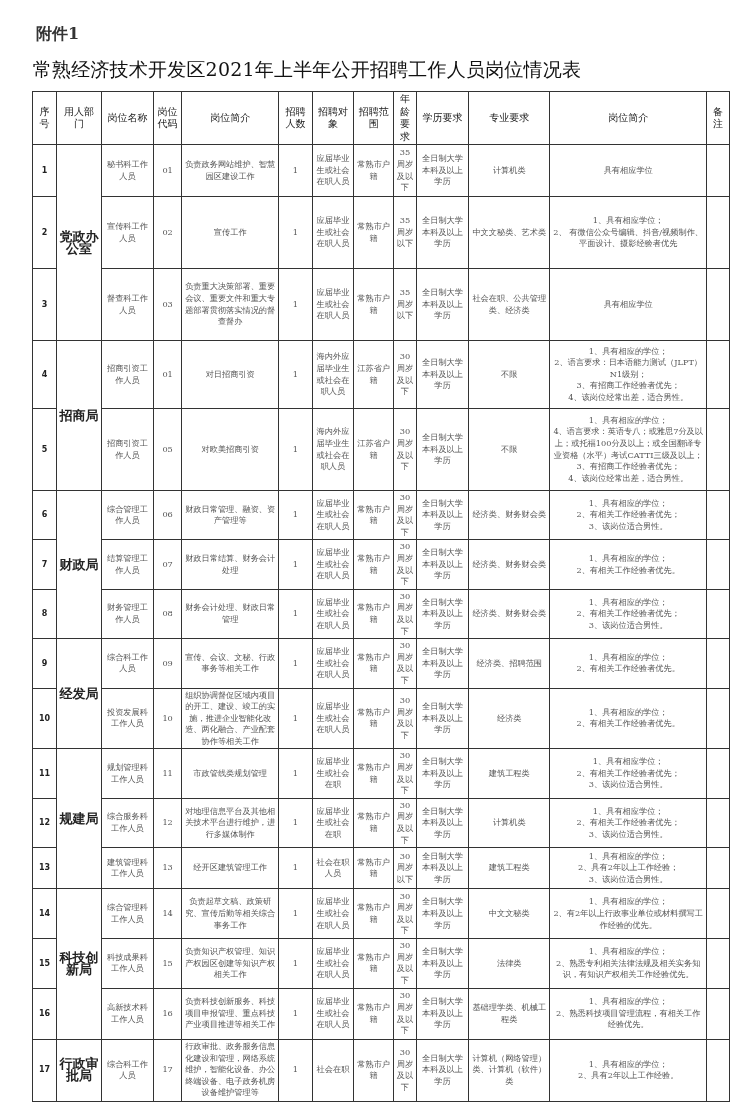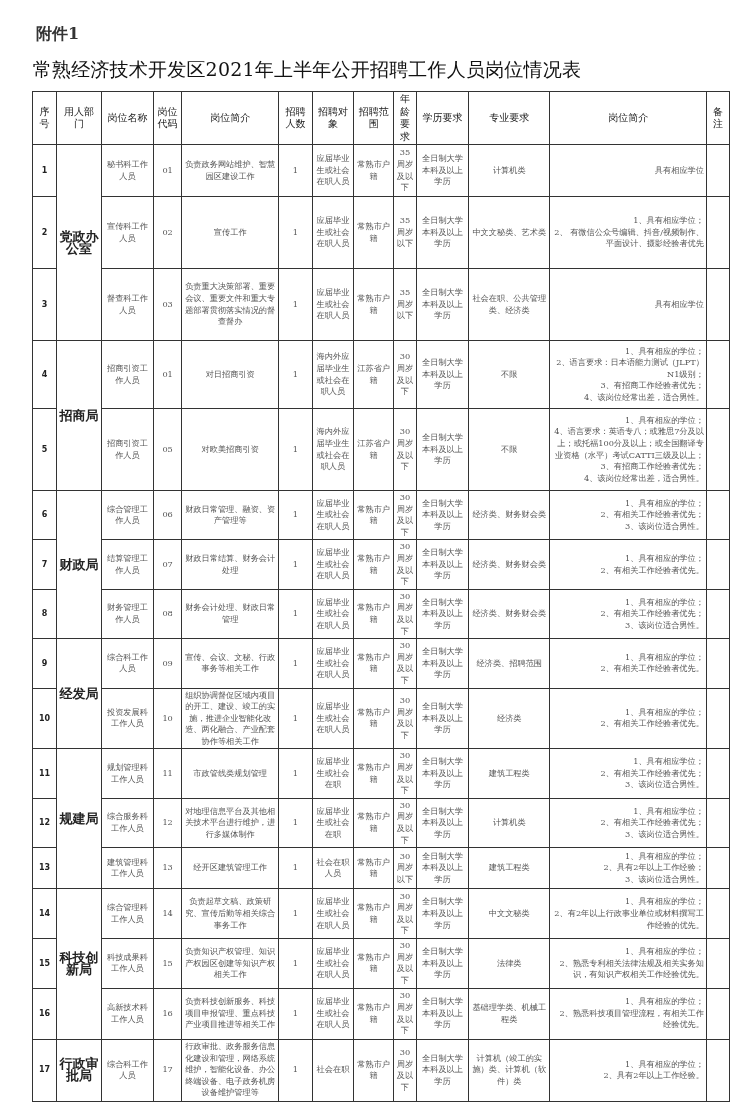--- a/index.html
+++ b/index.html
@@ -8,21 +8,21 @@
   .attach { position:absolute; left:36px; top:24px; font-size:16px; font-weight:bold; color:#333; }
   .title { position:absolute; left:0; width:614px; top:57px; text-align:center;
            font-size:19px; color:#111; letter-spacing:0.2px; }
   table { position:absolute; left:32px; top:91px; border-collapse:collapse; table-layout:fixed;
           width:698px; }
   td, th { border:1px solid #333; padding:1px 2px; font-size:8.2px; line-height:11.6px;
            color:#555; text-align:center; vertical-align:middle; font-weight:normal; overflow:hidden; }
   th { font-size:10px; line-height:12.5px; color:#222;margin-top:47px; }
   td.seq { color:#222; font-weight:bold; font-family:"DejaVu Sans","Liberation Sans",sans-serif; font-size:8px; }
   td.dept { color:#222; font-weight:bold; font-size:13px; line-height:12px; }
-  td.cond { text-align:right; }
+  td.cond { text-align:center; }
   .cond-line { display:block; }
 </style>
 </head>
 <body>
 
 <div class="attach">附件1</div>
 <div class="title">常熟经济技术开发区2021年上半年公开招聘工作人员岗位情况表</div>
 
 <table>
   <colgroup>
@@ -347,21 +347,21 @@
         <td class="seq">17</td>
         <td class="dept" rowspan="1">行政审批局</td>
         <td>综合科工作人员</td>
         <td>17</td>
         <td>行政审批、政务服务信息化建设和管理，网络系统维护，智能化设备、办公终端设备、电子政务机房设备维护管理等</td>
         <td>1</td>
         <td>社会在职</td>
         <td>常熟市户籍</td>
         <td>30周岁及以下</td>
         <td>全日制大学本科及以上学历</td>
-        <td>计算机（竣工的实施）类、计算机（软件）类</td>
+        <td>计算机（网络管理）类、计算机（软件）类</td>
         <td class="cond">
           <span class="cond-line">1、具有相应的学位；</span>
           <span class="cond-line">2、具有2年以上工作经验。</span>
         </td>
         <td></td>
       </tr>
     </tbody>
 </table>
 
 </body></html>

